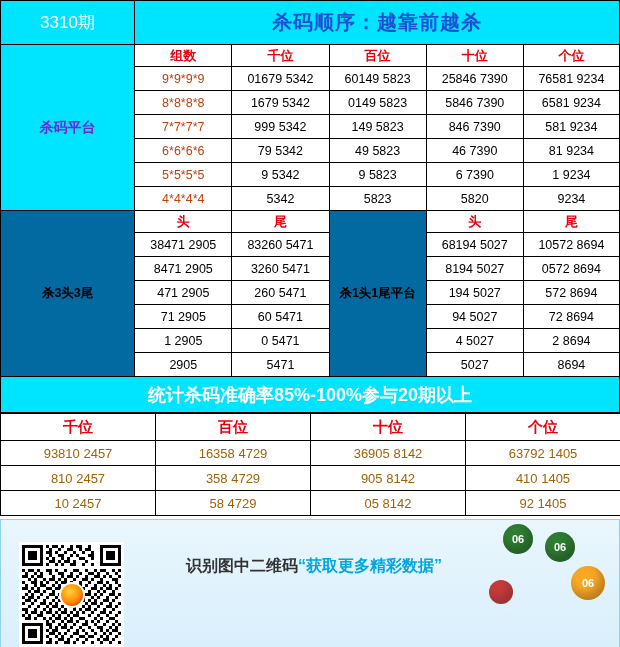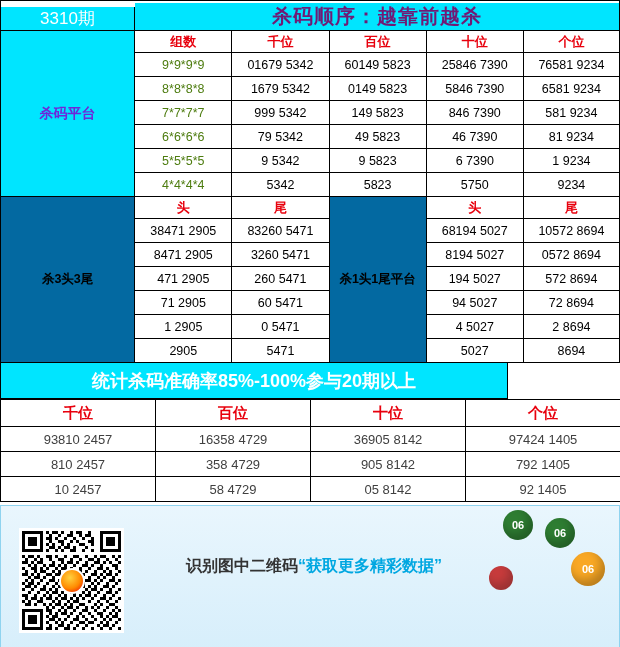--- a/index.html
+++ b/index.html
@@ -15,37 +15,36 @@
     overflow: hidden;
     background: #ffffff;
   }
 
   table { border-collapse: collapse; }
 
   
   .header {
     display: flex;
     width: 620px;
-    height: 30px;
+    height: 44px;
     border: 1px solid #000;
     border-bottom: none;
-    align-items: flex-end;
   }
   .header-issue {
     width: 134px;
     background: #00e5ff;
     color: #ffffff;
     font-size: 17px;
     display: flex; align-items: center; justify-content: center;
     border-right: 1px solid #000;
   }
   .header-title {
     flex: 1;
     background: #00e5ff;
-    color: #701a75;
+    color: #1d4ed8;
     font-size: 20px;
     font-weight: bold;
     display: flex; align-items: center; justify-content: center;
     letter-spacing: 1px;
   }
 
   
   .t1 {
     width: 620px;
     table-layout: fixed;
@@ -65,32 +64,32 @@
     font-weight: bold;
     font-size: 14px;
   }
   .t1 .hd {
     color: #e8000d;
     font-weight: bold;
     font-size: 13px;
     height: 22px;
   }
   .t1 .num { color: #000; }
-  .t1 .grp { color: #4d7c0f; }
+  .t1 .grp { color: #c2410c; }
 
   .lbl-small {
     background: #0369a1;
     color: #ffffff;
     font-weight: bold;
     font-size: 12.5px;
   }
 
   
   .stat-banner {
-    width: 508px;
+    width: 620px;
     height: 36px;
     background: #00e5ff;
     border: 1px solid #000;
     border-top: none;
     color: #ffffff;
     font-size: 18px;
     font-weight: bold;
     display: flex; align-items: center; justify-content: center;
   }
 
@@ -98,21 +97,21 @@
   .t2 {
     width: 620px;
     table-layout: fixed;
   }
   .t2 td {
     border: 1px solid #000;
     text-align: center;
     font-size: 13px;
     height: 25px;
     padding: 0;
-    color: #404040;
+    color: #a16207;
   }
   .t2 .hd {
     color: #e8000d;
     font-weight: bold;
     font-size: 15px;
     height: 27px;
   }
 
   
   .promo {
@@ -136,21 +135,21 @@
     position: absolute;
     left: 50%; top: 50%;
     transform: translate(-50%,-50%);
     width: 26px; height: 26px;
     border-radius: 50%;
     background: radial-gradient(circle at 40% 35%, #ffd23f 0%, #ff8a00 55%, #e8000d 100%);
     border: 2px solid #fff;
   }
   .promo-text {
     position: absolute;
-    left: 185px; top: 50px;
+    left: 185px; top: 36px;
     font-size: 16px;
     color: #333;
     font-weight: bold;
   }
   .promo-text .hl { color: #00a7e1; }
   .ball {
     position: absolute;
     border-radius: 50%;
     color: #fff;
     font-size: 11px;
@@ -223,21 +222,21 @@
         <td class="grp">5*5*5*5</td>
         <td class="num">9 5342</td>
         <td class="num">9 5823</td>
         <td class="num">6 7390</td>
         <td class="num">1 9234</td>
       </tr>
       <tr>
         <td class="grp">4*4*4*4</td>
         <td class="num">5342</td>
         <td class="num">5823</td>
-        <td class="num">5750</td>
+        <td class="num">5820</td>
         <td class="num">9234</td>
       </tr>
 
       <tr>
         <td class="lbl-small" rowspan="7">杀3头3尾</td>
         <td class="hd">头</td>
         <td class="hd">尾</td>
         <td class="lbl-small" rowspan="7">杀1头1尾平台</td>
         <td class="hd">头</td>
         <td class="hd">尾</td>
@@ -294,27 +293,27 @@
       <tr>
         <td class="hd">千位</td>
         <td class="hd">百位</td>
         <td class="hd">十位</td>
         <td class="hd">个位</td>
       </tr>
       <tr>
         <td>93810 2457</td>
         <td>16358 4729</td>
         <td>36905 8142</td>
-        <td>97424 1405</td>
+        <td>63792 1405</td>
       </tr>
       <tr>
         <td>810 2457</td>
         <td>358 4729</td>
         <td>905 8142</td>
-        <td>792 1405</td>
+        <td>410 1405</td>
       </tr>
       <tr>
         <td>10 2457</td>
         <td>58 4729</td>
         <td>05 8142</td>
         <td>92 1405</td>
       </tr>
     </tbody>
   </table>
 

